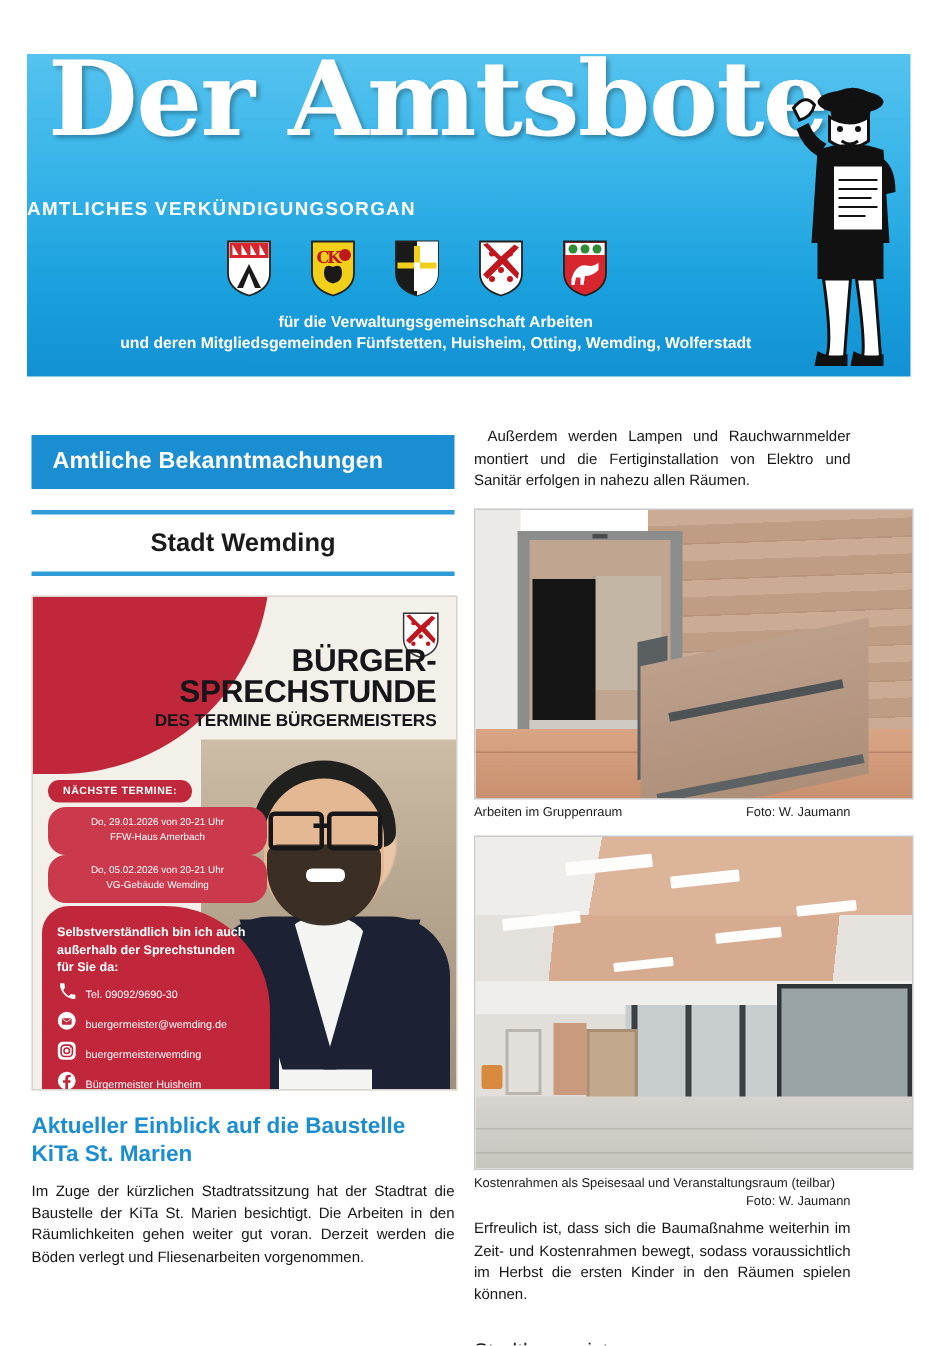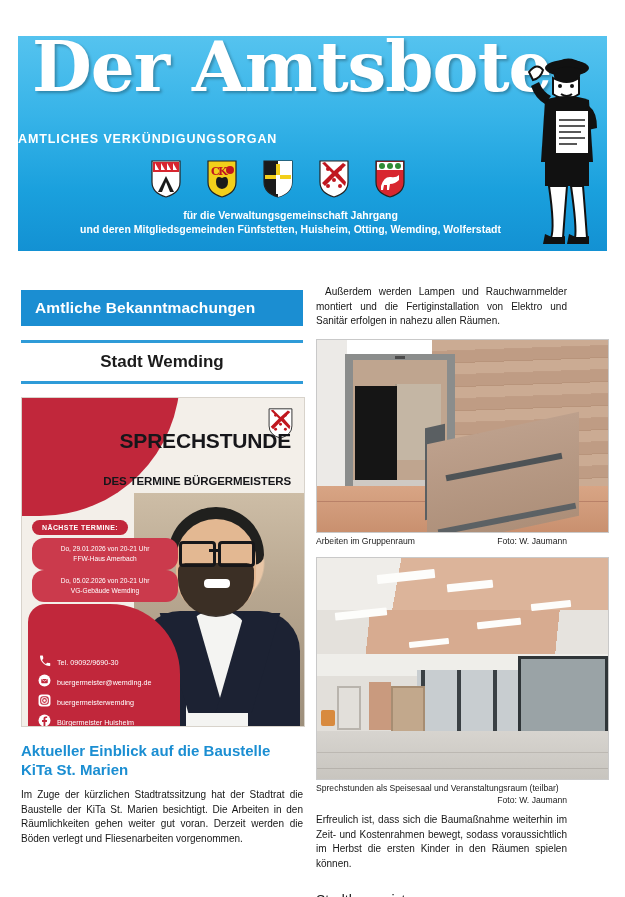--- a/index.html
+++ b/index.html
@@ -406,21 +406,21 @@
         <path d="M1 1 H29 V22 Q29 33 15 37 Q1 33 1 22 Z" fill="#d8262f" stroke="#222" stroke-width="1.2"></path>
         <rect x="2" y="2" width="26" height="8" fill="#ffffff"></rect>
         <circle cx="7" cy="6" r="3" fill="#2e8b36"></circle>
         <circle cx="15" cy="6" r="3" fill="#2e8b36"></circle>
         <circle cx="23" cy="6" r="3" fill="#2e8b36"></circle>
         <path d="M6 26 q3 -10 10 -9 q5 1 8 -2 l0 5 q-4 4 -9 4 l-1 6 l-2 0 l0 -5 l-3 0 l-1 5 l-2 0 Z" fill="#ffffff"></path>
       </svg>
     </div>
 
     <div class="masthead-lines">
-      <div>für die Verwaltungsgemeinschaft Jahrgang</div>
+      <div>für die Verwaltungsgemeinschaft Arbeiten</div>
       <div>und deren Mitgliedsgemeinden Fünfstetten, Huisheim, Otting, Wemding, Wolferstadt</div>
     </div>
 
     <svg class="crier" viewBox="0 0 86 196">
       <g fill="#111">
         <ellipse cx="52" cy="20" rx="22" ry="8"></ellipse>
         <path d="M36 18 q16 -14 32 -2 l0 6 q-16 -8 -32 2 Z"></path>
         <path d="M38 22 q14 -6 28 0 l-2 12 q-12 6 -24 0 Z"></path>
       </g>
       <path d="M38 30 q14 8 26 0 l0 16 q-13 9 -26 0 Z" fill="#fff" stroke="#111" stroke-width="2"></path>
@@ -463,20 +463,21 @@
         <path d="M1 1 H29 V22 Q29 33 15 37 Q1 33 1 22 Z" fill="#ffffff" stroke="#333" stroke-width="1.2"></path>
         <path d="M3 3 L13 13 L3 23 L6 26 L16 16 L26 26 L27 22 L19 13 L27 5 L24 3 L15 11 L6 2 Z" fill="#c0171f"></path>
         <circle cx="9" cy="9" r="1.8" fill="#c0171f"></circle>
         <circle cx="21" cy="9" r="1.8" fill="#c0171f"></circle>
         <circle cx="15" cy="20" r="1.8" fill="#c0171f"></circle>
         <circle cx="9" cy="26" r="1.8" fill="#c0171f"></circle>
         <circle cx="21" cy="26" r="1.8" fill="#c0171f"></circle>
       </svg>
 
       <div class="poster-h1">
+        <div>BÜRGER-</div>
         <div>SPRECHSTUNDE</div>
       </div>
       <div class="poster-h2">DES TERMINE BÜRGERMEISTERS</div>
 
       <div class="poster-portrait">
         <div class="pp-suit"></div>
         <div class="pp-shirt"></div>
         <div class="pp-lapL"></div>
         <div class="pp-lapR"></div>
         <div class="pp-hair"></div>
@@ -493,20 +494,21 @@
       <div class="termin-pill one">
         <div>Do, 29.01.2026 von 20-21 Uhr</div>
         <div>FFW-Haus Amerbach</div>
       </div>
       <div class="termin-pill two">
         <div>Do, 05.02.2026 von 20-21 Uhr</div>
         <div>VG-Gebäude Wemding</div>
       </div>
 
       <div class="contact-blob"></div>
+      <div class="contact-head">Selbstverständlich bin ich auch außerhalb der Sprechstunden für Sie da:</div>
 
       <div class="contact-list">
         <div class="contact-row">
           <span class="ci">
             <svg width="12" height="12" viewBox="0 0 24 24">
                 <path fill="#fff" d="M6.6 10.8c1.6 3.1 4.2 5.6 7.3 7.2l2.4-2.4c.3-.3.8-.4 1.2-.3 1.3.4 2.6.7 4 .7.6 0 1 .4 1 1V21c0 .6-.4 1-1 1C11 22 2 13 2 2c0-.6.4-1 1-1h4c.6 0 1 .4 1 1 0 1.4.2 2.7.7 4 .1.4 0 .9-.3 1.2l-1.8 2.6z"></path>
               </svg>
           </span>
           <span>Tel. 09092/9690-30</span>
         </div>
@@ -592,21 +594,21 @@
       <div class="p2-bigglass"></div>
       <div class="p2-column"></div>
       <div class="p2-door"></div>
       <div class="p2-scaff"></div>
       <div class="p2-bucket"></div>
       <div class="p2-floor"></div>
       <div class="p2-fl-l1"></div>
       <div class="p2-fl-l2"></div>
     </div>
     <div class="caption stack">
-      <span>Sprechstunden als Speisesaal und Veranstaltungsraum (teilbar)</span>
+      <span>Kostenrahmen als Speisesaal und Veranstaltungsraum (teilbar)</span>
       <span class="cred">Foto: W. Jaumann</span>
     </div>
 
     <div class="r-para" style="margin-top:7px;">Erfreulich ist, dass sich die Baumaßnahme weiterhin im Zeit- und Kostenrahmen bewegt, sodass voraussichtlich im Herbst die ersten Kinder in den Räumen spielen können.</div>
 
     <div class="sign">
       <div>Stadtbaumeister</div>
       <div>Wolfgang Jaumann</div>
     </div>
   </div>

